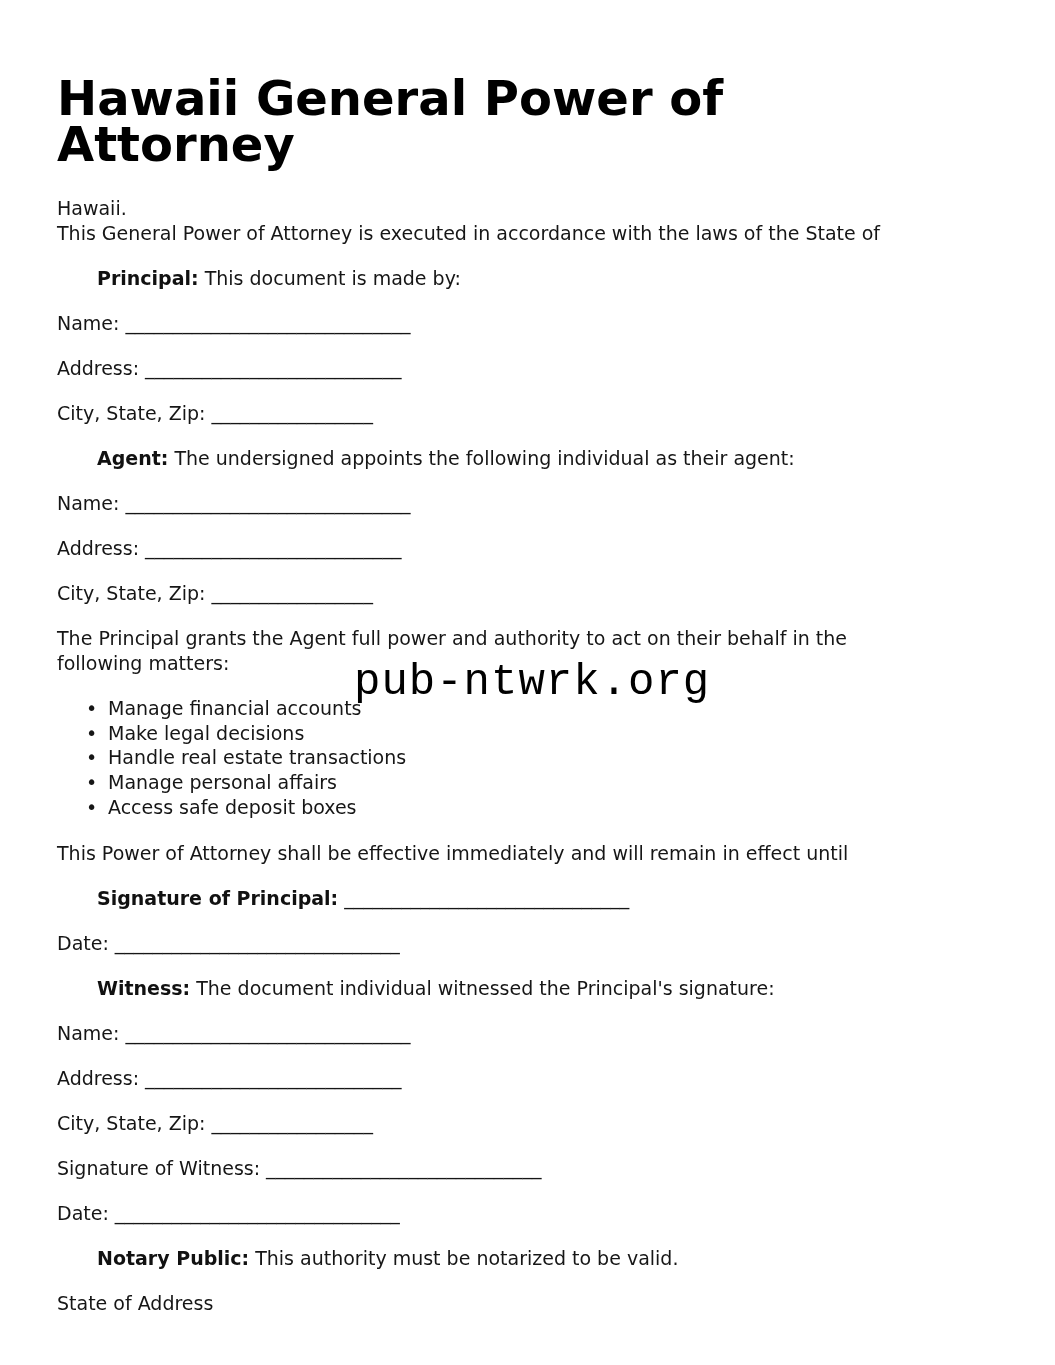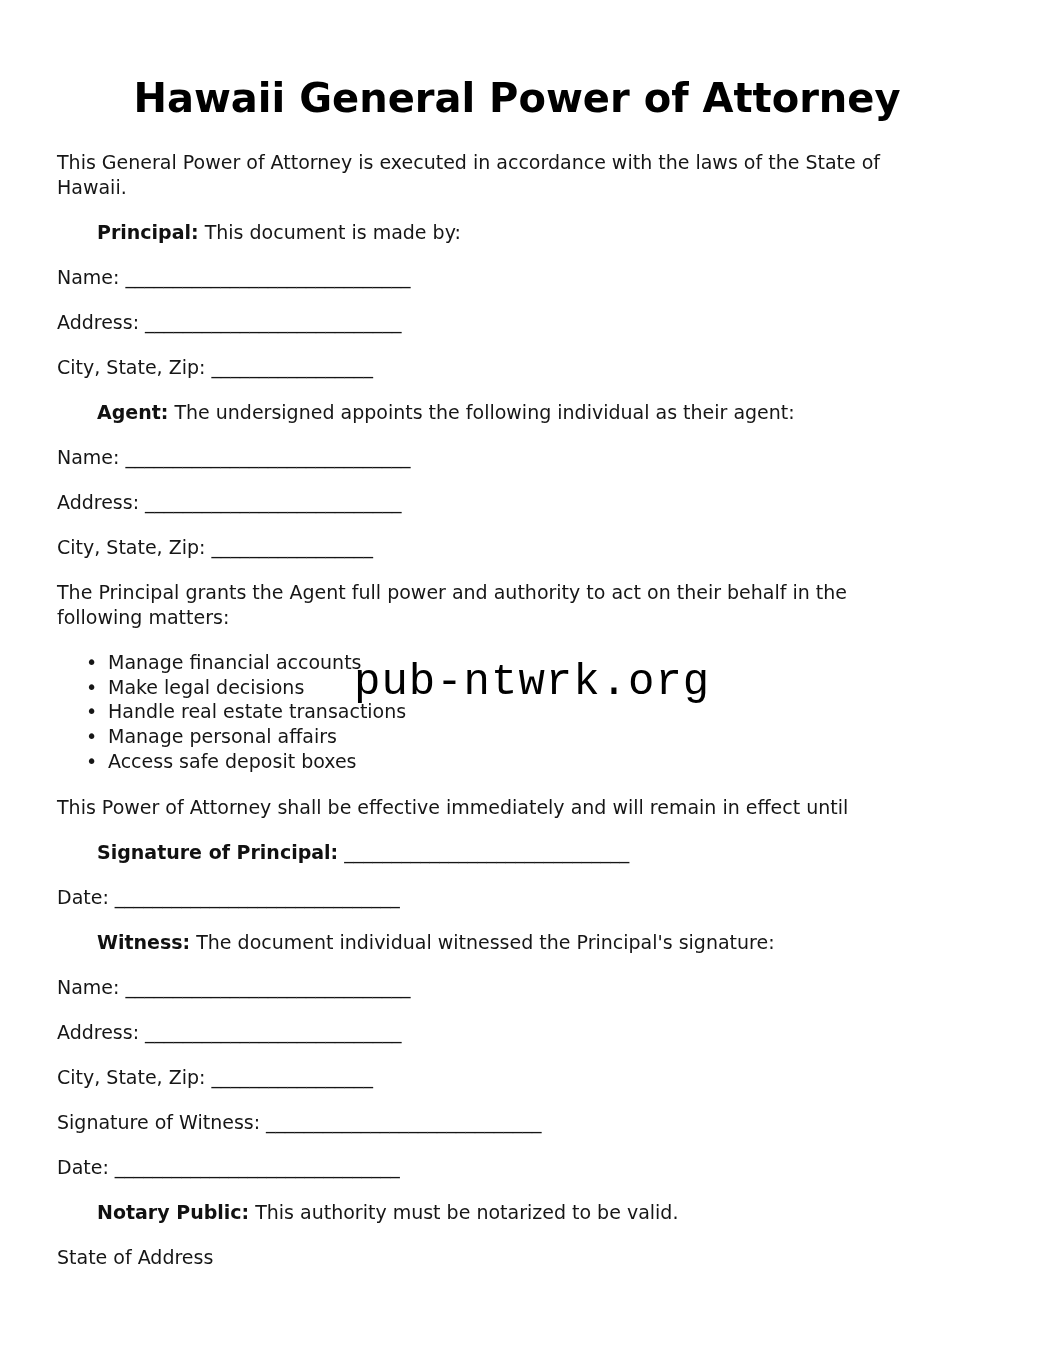--- a/index.html
+++ b/index.html
@@ -19,26 +19,25 @@
     height: 1365px;
     background: #ffffff;
   }
   .doc {
     position: absolute;
     left: 57px;
     top: 75px;
     width: 920px;
   }
   .title {
-    font-size: 40px;
+    font-size: 48px;
     font-weight: 700;
     color: #000000;
     line-height: 46px;
     margin: 0 0 29px 0;
-    text-align: center;
   }
   .para {
     font-size: 19px;
     line-height: 25px;
     margin: 0 0 20px 0;
   }
   .para .line { display: block; }
   .row {
     font-size: 19px;
     line-height: 25px;
@@ -82,22 +81,22 @@
 
 <div class="page">
 
   <div class="watermark">pub-ntwrk.org</div>
 
   <div class="doc">
 
     <h1 class="title">Hawaii General Power of Attorney</h1>
 
     <p class="para">
+      <span class="line">Hawaii.</span>
       <span class="line">This General Power of Attorney is executed in accordance with the laws of the State of</span>
-      <span class="line">Hawaii.</span>
     </p>
 
     <p class="row">
       <strong>Principal:</strong><span class="rest">This document is made by:</span>
     </p>
 
     <p class="row">
       <span>Name:</span><span class="blank">______________________________</span>
     </p>
 

